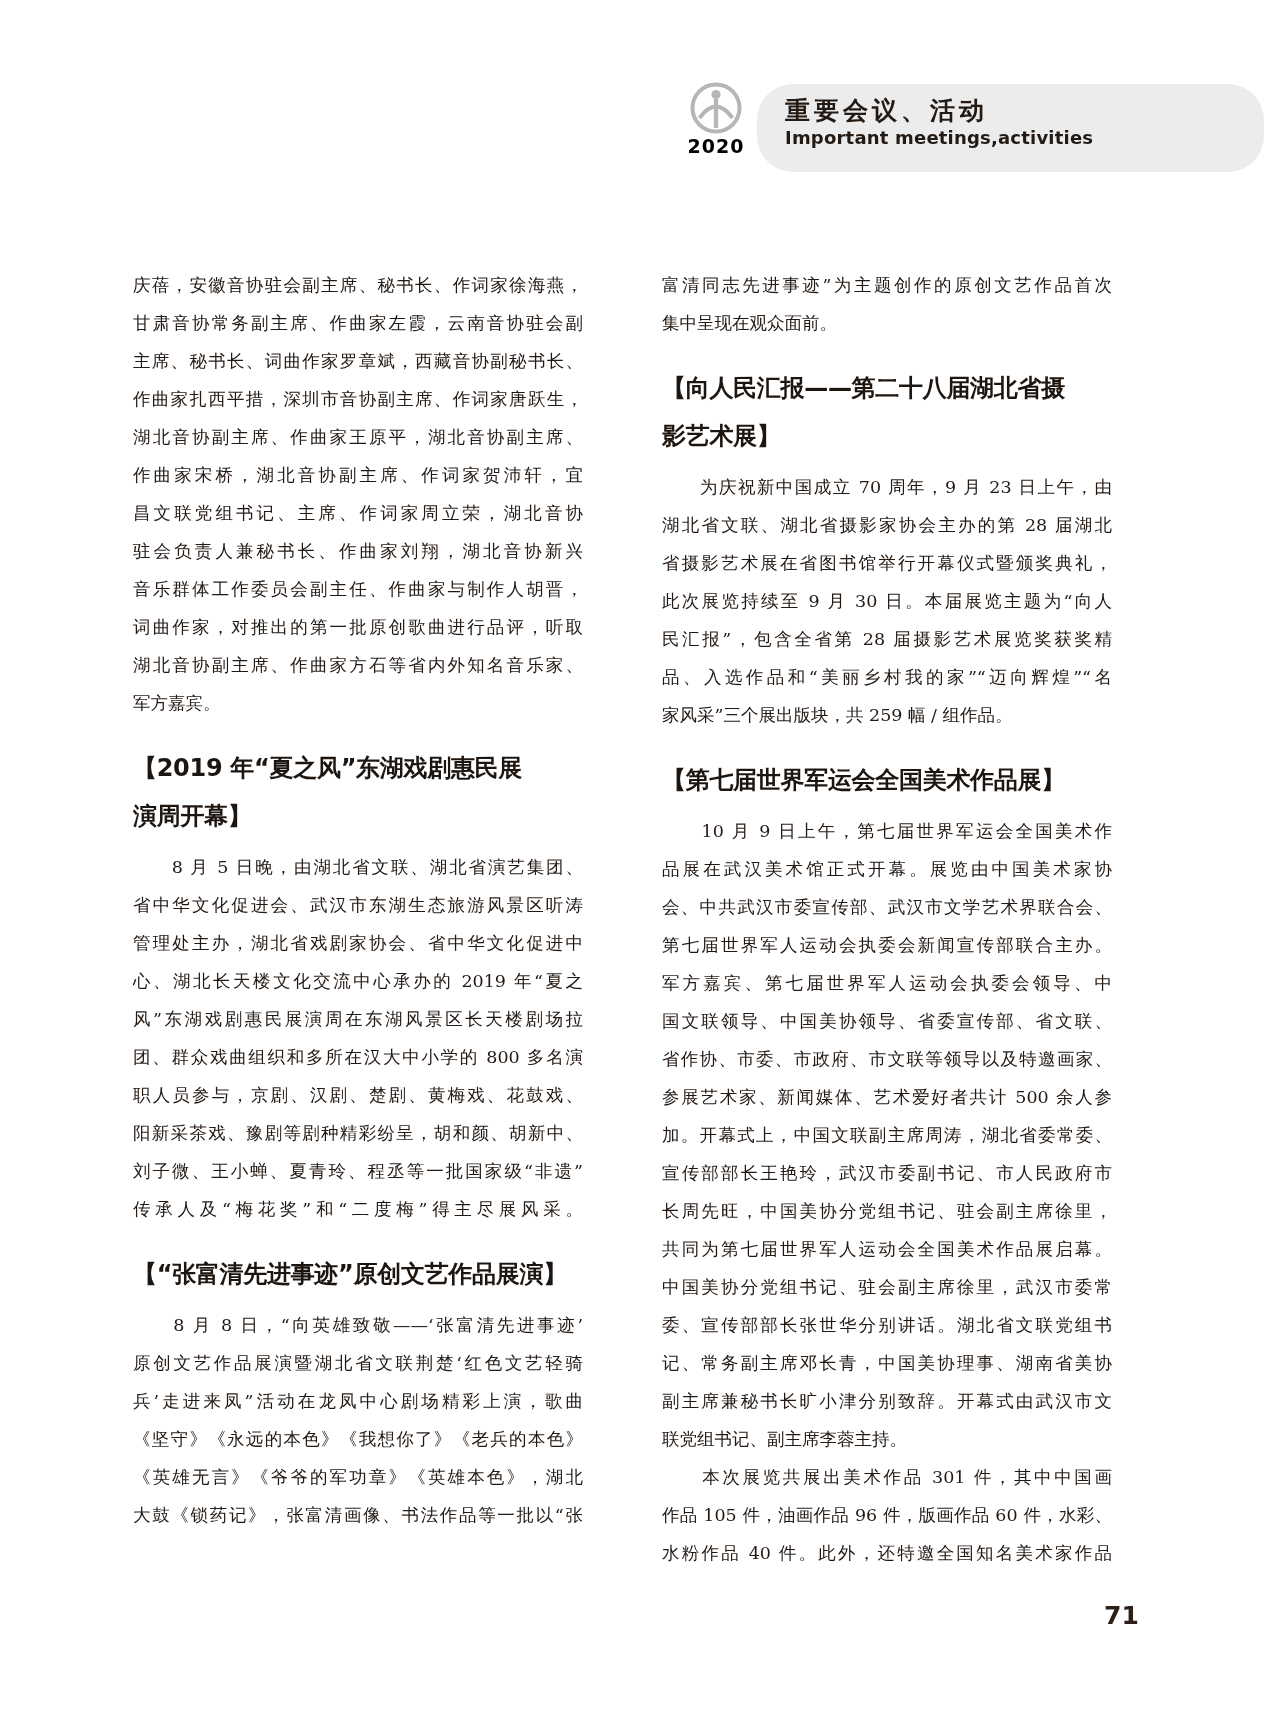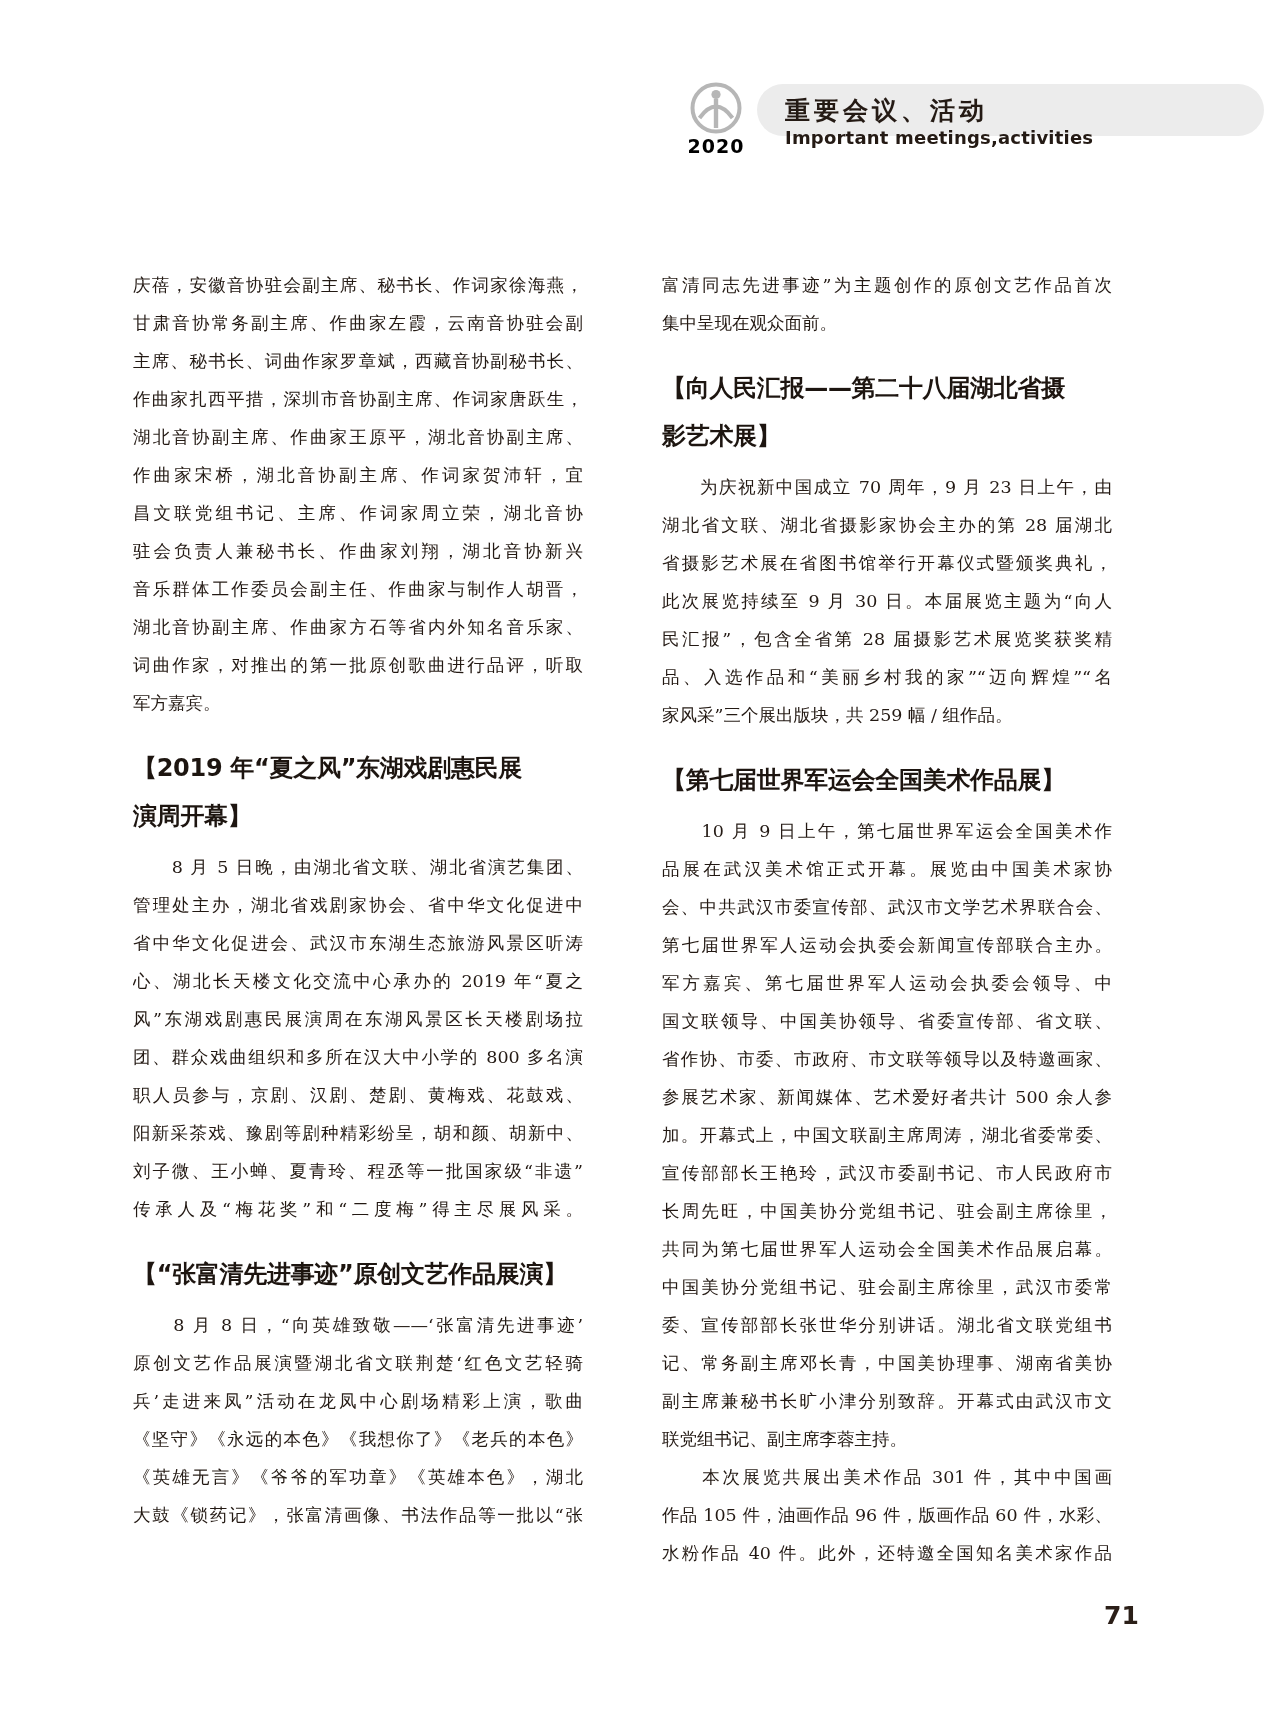--- a/index.html
+++ b/index.html
@@ -18,21 +18,21 @@
   .logo-mark { position: absolute; left: 689px; top: 81px; width: 54px; height: 54px; }
   .logo-year {
     position: absolute; left: 684px; top: 135px; width: 64px;
     text-align: center;
     font-family: "DejaVu Sans", "Liberation Sans", sans-serif;
     font-weight: bold; font-size: 19px; letter-spacing: 1px;
     color: #000000;
   }
   .banner {
     position: absolute; left: 757px; top: 84px;
-    width: 507px; height: 52px;
+    width: 507px; height: 88px;
     background: #ececec; border-radius: 36px;
   }
   .banner-title {
     position: absolute; left: 28px; top: 10px;
     font-family: "DejaVu Sans", "Liberation Sans", sans-serif;
     font-weight: bold; font-size: 25px; letter-spacing: 4px;
     color: #241a14;
   }
   .banner-sub {
     position: absolute; left: 28px; top: 43px;
@@ -101,32 +101,32 @@
       <div class="block paragraph">
         <div class="line">庆蓓，安徽音协驻会副主席、秘书长、作词家徐海燕，</div>
         <div class="line">甘肃音协常务副主席、作曲家左霞，云南音协驻会副</div>
         <div class="line">主席、秘书长、词曲作家罗章斌，西藏音协副秘书长、</div>
         <div class="line">作曲家扎西平措，深圳市音协副主席、作词家唐跃生，</div>
         <div class="line">湖北音协副主席、作曲家王原平，湖北音协副主席、</div>
         <div class="line">作曲家宋桥，湖北音协副主席、作词家贺沛轩，宜</div>
         <div class="line">昌文联党组书记、主席、作词家周立荣，湖北音协</div>
         <div class="line">驻会负责人兼秘书长、作曲家刘翔，湖北音协新兴</div>
         <div class="line">音乐群体工作委员会副主任、作曲家与制作人胡晋，</div>
+        <div class="line">词曲作家，对推出的第一批原创歌曲进行品评，听取</div>
         <div class="line">湖北音协副主席、作曲家方石等省内外知名音乐家、</div>
-        <div class="line">词曲作家，对推出的第一批原创歌曲进行品评，听取</div>
         <div class="line end">军方嘉宾。</div>
       </div>
       <div class="block heading">
         <div class="line">【2019 年“夏之风”东湖戏剧惠民展</div>
         <div class="line">演周开幕】</div>
       </div>
       <div class="block paragraph">
         <div class="line">　　8 月 5 日晚，由湖北省文联、湖北省演艺集团、</div>
+        <div class="line">省中华文化促进会、武汉市东湖生态旅游风景区听涛</div>
         <div class="line">管理处主办，湖北省戏剧家协会、省中华文化促进中</div>
-        <div class="line">省中华文化促进会、武汉市东湖生态旅游风景区听涛</div>
         <div class="line">心、湖北长天楼文化交流中心承办的 2019 年“夏之</div>
         <div class="line">风”东湖戏剧惠民展演周在东湖风景区长天楼剧场拉</div>
         <div class="line">团、群众戏曲组织和多所在汉大中小学的 800 多名演</div>
         <div class="line">职人员参与，京剧、汉剧、楚剧、黄梅戏、花鼓戏、</div>
         <div class="line">阳新采茶戏、豫剧等剧种精彩纷呈，胡和颜、胡新中、</div>
         <div class="line">刘子微、王小蝉、夏青玲、程丞等一批国家级“非遗”</div>
         <div class="line">传承人及“梅花奖”和“二度梅”得主尽展风采。</div>
       </div>
       <div class="block heading">
         <div class="line">【“张富清先进事迹”原创文艺作品展演】</div>

